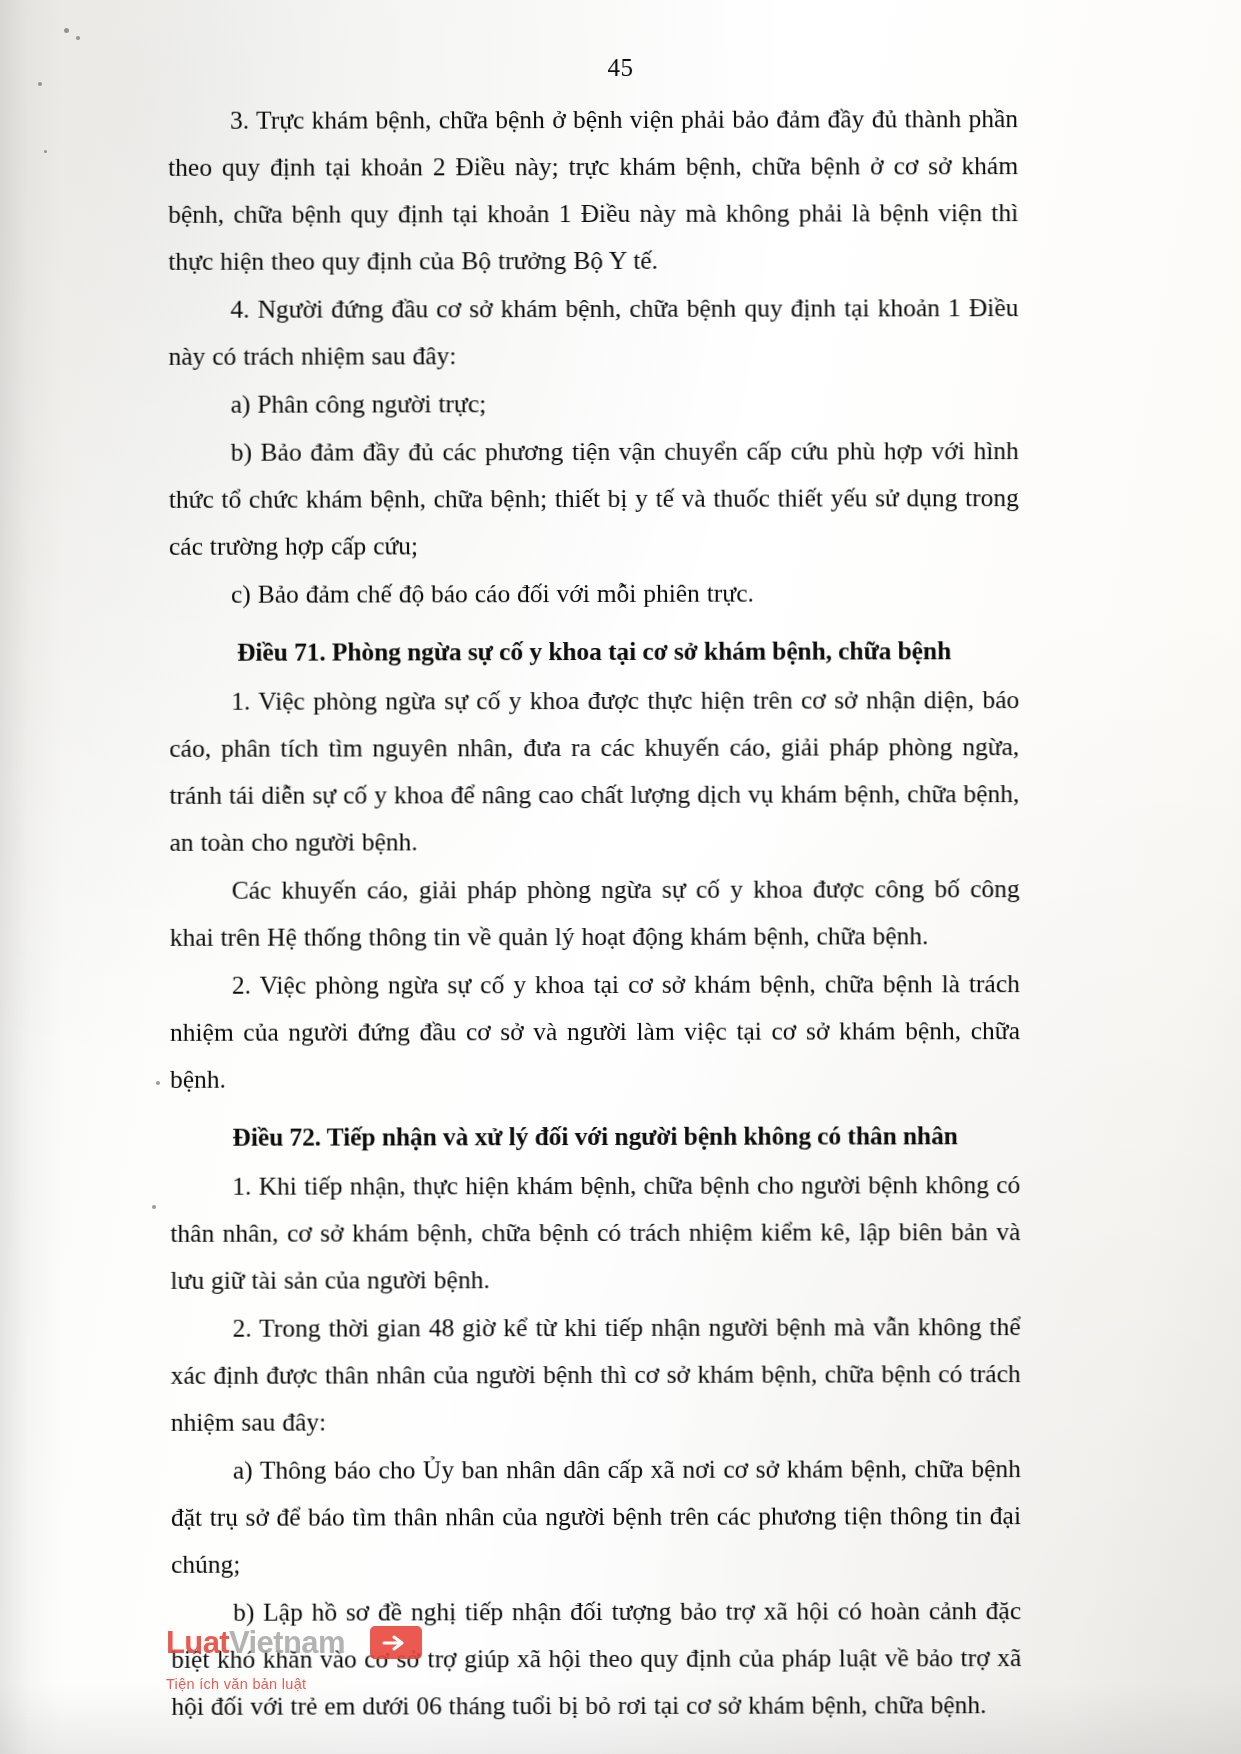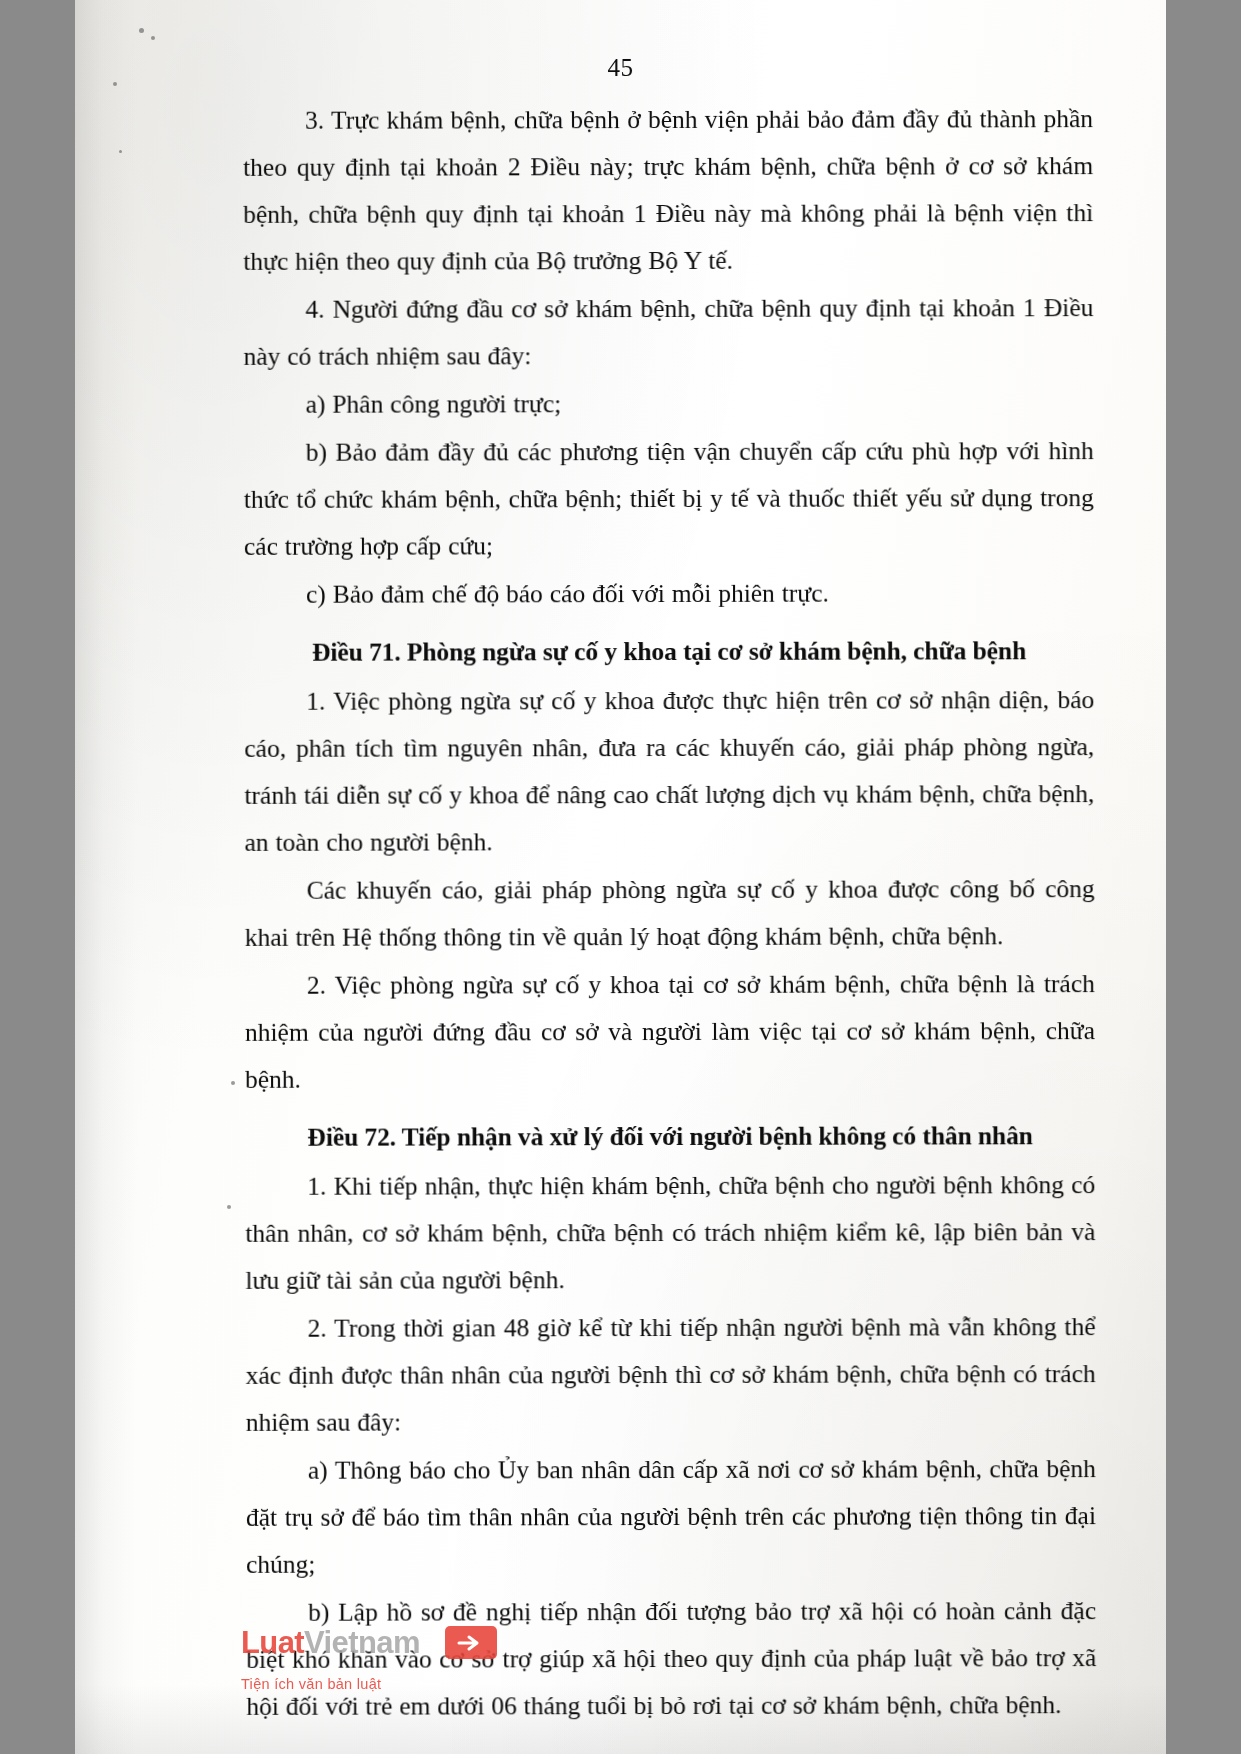--- a/index.html
+++ b/index.html
@@ -4,21 +4,21 @@
 <title>Scanned legal document page</title>
 <style>
   html, body {
     margin: 0;
     padding: 0;
     background: #8a8a8a;
   }
 
   .page {
     position: relative;
-    width: 1091px;
+    width: 1241px;
     height: 1754px;
     margin: 0 auto;
     background: #fdfdfb;
     overflow: hidden;
     font-family: "Liberation Serif", "DejaVu Serif", serif;
     color: #1a1a1a;
     
     background-image:
       radial-gradient(ellipse at 12% 6%, rgba(0,0,0,0.055) 0%, rgba(0,0,0,0) 42%),
       radial-gradient(ellipse at 92% 96%, rgba(0,0,0,0.05) 0%, rgba(0,0,0,0) 46%),

